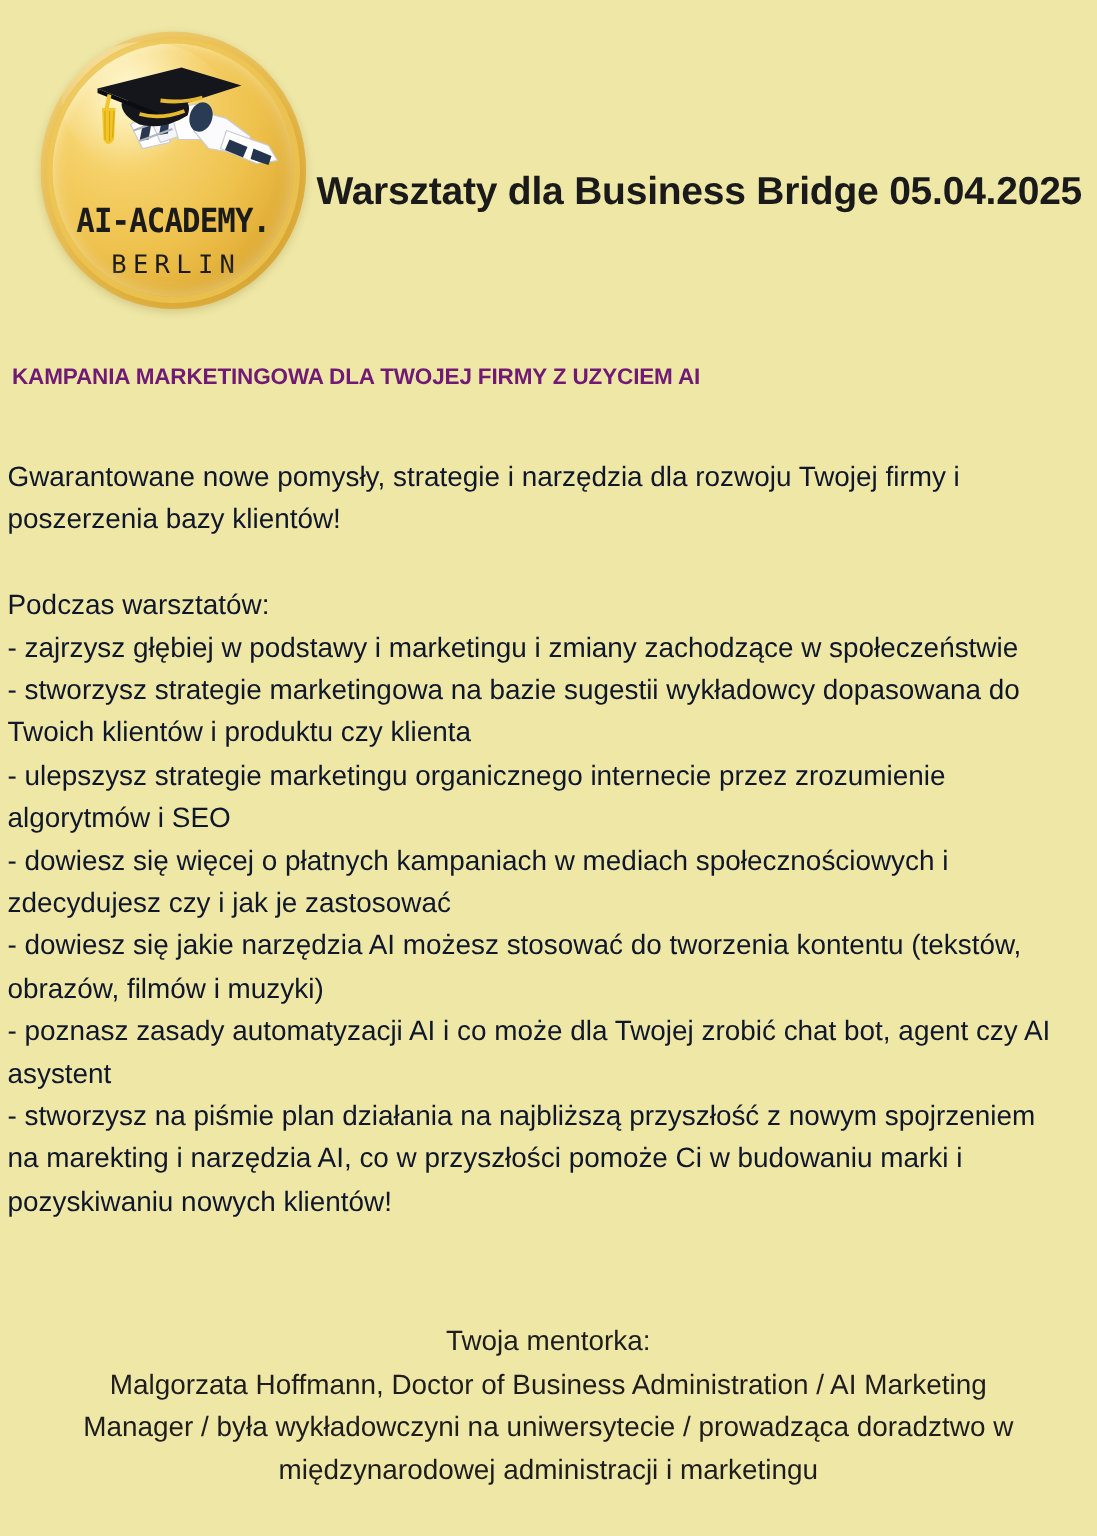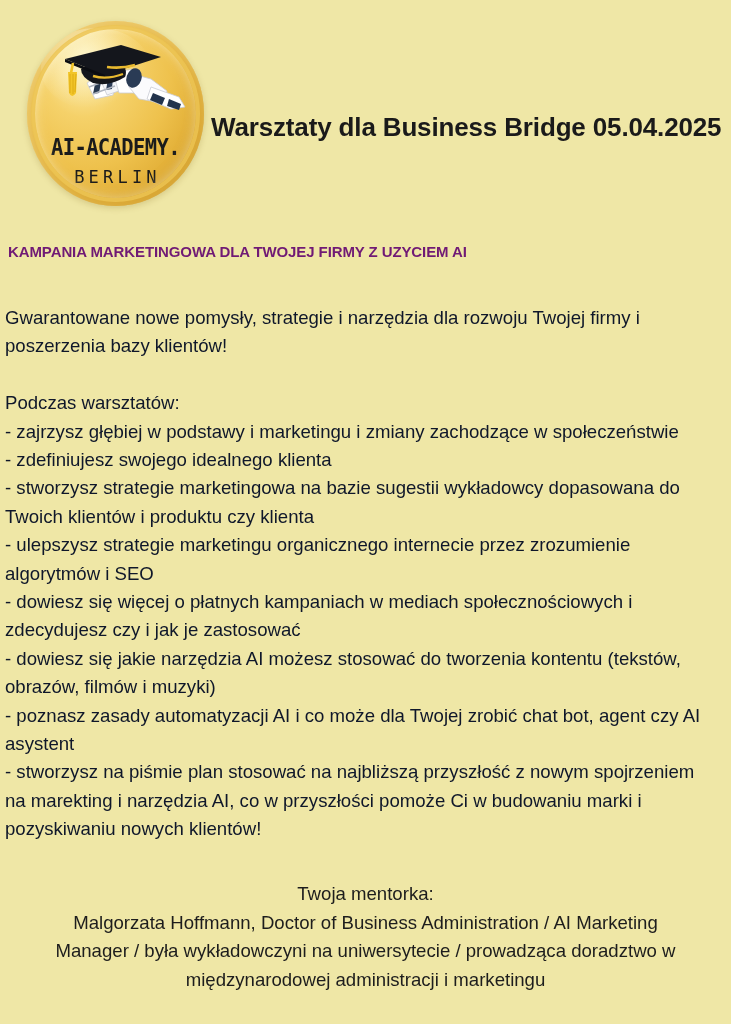--- a/index.html
+++ b/index.html
@@ -209,27 +209,26 @@
     <div class="event-title">Warsztaty dla Business Bridge 05.04.2025</div>
   </div>
 
   <div class="main-heading">KAMPANIA MARKETINGOWA DLA TWOJEJ FIRMY Z UZYCIEM AI</div>
 
   <div class="body-copy">
     <p class="lead">Gwarantowane nowe pomysły, strategie i narzędzia dla rozwoju Twojej firmy i poszerzenia bazy klientów!</p>
     <div class="spacer"></div>
     <p class="section-intro">Podczas warsztatów:</p>
     <p class="list-line">- zajrzysz głębiej w podstawy i marketingu i zmiany zachodzące w społeczeństwie</p>
-    <p class="list-line">- zdefiniujesz swojego idealnego klienta</p>
     <p class="list-line">- stworzysz strategie marketingowa na bazie sugestii wykładowcy dopasowana do Twoich klientów i produktu czy klienta</p>
     <p class="list-line">- ulepszysz strategie marketingu organicznego internecie przez zrozumienie algorytmów i SEO</p>
     <p class="list-line">- dowiesz się więcej o płatnych kampaniach w mediach społecznościowych i zdecydujesz czy i jak je zastosować</p>
     <p class="list-line">- dowiesz się jakie narzędzia AI możesz stosować do tworzenia kontentu (tekstów, obrazów, filmów i muzyki)</p>
     <p class="list-line">- poznasz zasady automatyzacji AI i co może dla Twojej zrobić chat bot, agent czy AI asystent</p>
-    <p class="list-line">- stworzysz na piśmie plan stosować na najbliższą przyszłość z nowym spojrzeniem na marekting i narzędzia AI, co w przyszłości pomoże Ci w budowaniu marki i pozyskiwaniu nowych klientów!</p>
+    <p class="list-line">- stworzysz na piśmie plan działania na najbliższą przyszłość z nowym spojrzeniem na marekting i narzędzia AI, co w przyszłości pomoże Ci w budowaniu marki i pozyskiwaniu nowych klientów!</p>
   </div>
 
   <div class="mentor">
     <p>Twoja mentorka:</p>
     <p>Malgorzata Hoffmann, Doctor of Business Administration / AI Marketing</p>
     <p>Manager / była wykładowczyni na uniwersytecie / prowadząca doradztwo w</p>
     <p>międzynarodowej administracji i marketingu</p>
   </div>
 
 </div>

